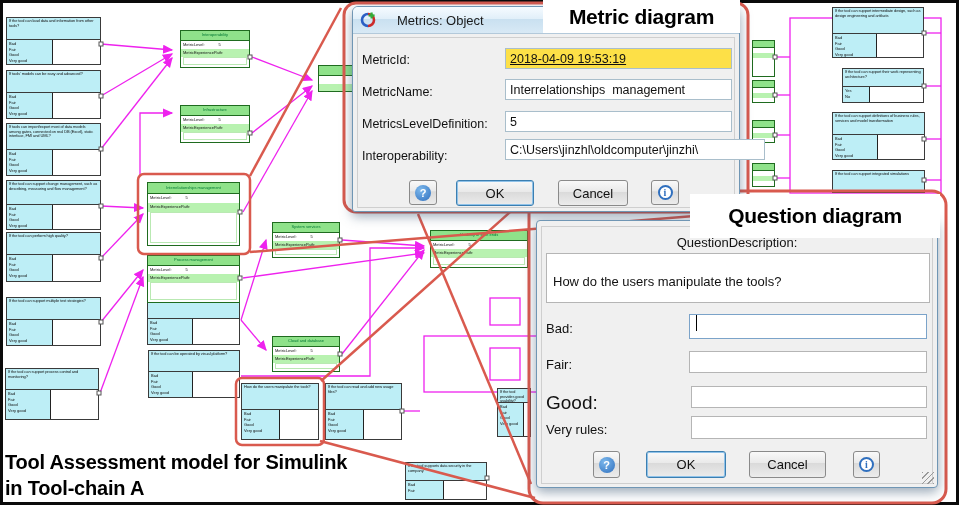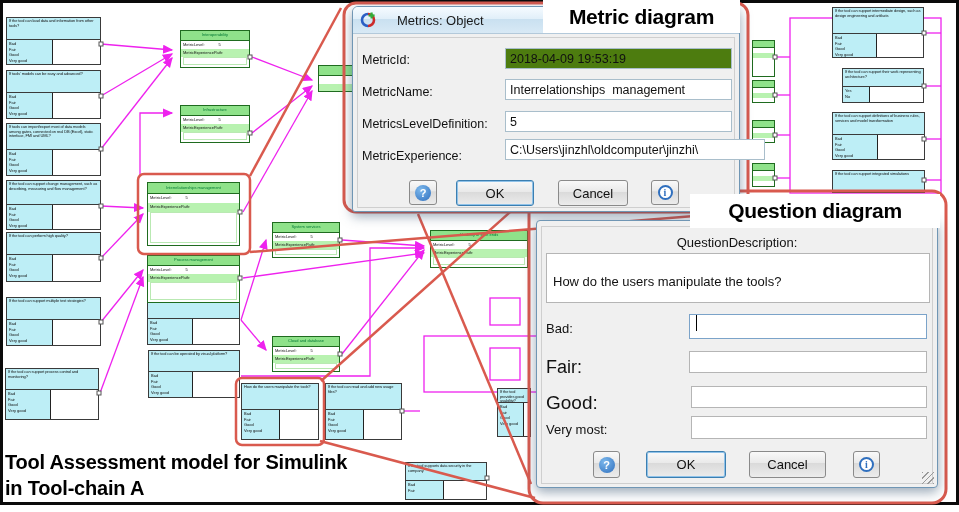--- a/index.html
+++ b/index.html
@@ -33,21 +33,21 @@
   .win{position:absolute;background:#f0f0f0;border:1px solid #7096b4;border-radius:6px 6px 3px 3px;
        box-shadow:0 4px 12px rgba(50,80,110,.5);box-sizing:border-box;}
   .titlebar{position:absolute;left:0;top:0;right:0;height:27px;border-radius:5px 5px 0 0;
             background:linear-gradient(#f6fbff,#e1eff9 45%,#c9e0f0 46%,#d8e9f5);
             border-bottom:1px solid #b3c9da;display:flex;align-items:center;padding-left:7px;box-sizing:border-box;}
   .titlebar .ttl{font-size:13px;color:#1b1b1b;margin-left:21px;}
   .panel{position:absolute;background:#f0f0f0;border:1px solid #cfcfcf;box-sizing:border-box;}
   .flabel{position:absolute;font-size:12.5px;color:#111;}
   .tfield{position:absolute;border:1px solid #a9becb;background:#fff;font-size:12.5px;color:#111;
           padding:0 4px;box-sizing:border-box;font-family:"Liberation Sans",sans-serif;}
-  .tfield.ro{background:#4d7c0f;}
+  .tfield.ro{background:#fde047;text-decoration:underline;}
   .btn{position:absolute;border:1px solid #8a8a8a;border-radius:3px;font-size:13px;color:#111;
        background:linear-gradient(#f9f9f9,#e9e9e9 45%,#dadada 46%,#ececec);
        display:flex;align-items:center;justify-content:center;box-sizing:border-box;cursor:default;}
   .btn.default{border:1px solid #3c7fb1;box-shadow:inset 0 0 0 1px #8fc2e9;text-align:right;}
   .glyph-q{width:16px;height:16px;border-radius:50%;background:radial-gradient(circle at 35% 30%,#7cb8ec,#2f6fbe);
            color:#fff;font-size:11px;font-weight:bold;display:flex;align-items:center;justify-content:center;}
   .glyph-i{width:15px;height:15px;border-radius:50%;background:#fff;border:2px solid #2f6fbe;color:#2f6fbe;
            font-size:10px;font-weight:bold;font-family:"Liberation Serif",serif;display:flex;align-items:center;justify-content:center;box-sizing:border-box;}
   .caret{display:inline-block;width:1px;height:16px;background:#000;margin-left:2px;vertical-align:middle;}
 
@@ -455,58 +455,58 @@
       </svg>
       <span class="ttl">Metrics: Object</span>
     </div>
     <div class="panel" style="left:4px;top:30px;width:378px;height:171px"></div>
     <div class="flabel" style="left:9px;top:46px">MetricId:</div>
     <input class="tfield ro" style="left: 152px; top: 41px; width: 227px; height: 21px;" value="2018-04-09 19:53:19">
     <div class="flabel" style="left:9px;top:78px">MetricName:</div>
     <input class="tfield" style="left: 152px; top: 72px; width: 227px; height: 21px;" value="Interrelationships  management">
     <div class="flabel" style="left:9px;top:110px">MetricsLevelDefinition:</div>
     <input class="tfield" style="left: 152px; top: 104px; width: 227px; height: 21px;" value="5">
-    <div class="flabel" style="left:9px;top:142px">MetricExperience:</div>
+    <div class="flabel" style="left:9px;top:142px">Interoperability:</div>
     <input class="tfield" style="left: 152px; top: 132px; width: 260px; height: 21px;" value="C:\Users\jinzhl\oldcomputer\jinzhi\">
     <div class="btn" style="left:56px;top:173px;width:28px;height:25px">
         <span class="glyph-q">?</span>
       </div>
     <div class="btn default" style="left:103px;top:173px;width:78px;height:26px">OK</div>
     <div class="btn" style="left:205px;top:173px;width:70px;height:26px">Cancel</div>
     <div class="btn" style="left:298px;top:173px;width:28px;height:25px">
         <span class="glyph-i">i</span>
       </div>
   </div>
   <div class="calloutlabel" style="left:543px;top:0;width:197px;height:33px;z-index:5">Metric diagram</div>
 
   <div class="win" style="left:536px;top:220px;width:402px;height:268px;border-radius:4px;z-index:4">
     <div class="panel" style="left:4px;top:5px;width:392px;height:258px"></div>
     <div class="flabel" style="left:0;top:14px;width:100%;text-align:center;font-size:13px">QuestionDescription:</div>
     <div class="tfield" style="left:9px;top:32px;width:384px;height:50px;border-color:#b5b5b5">
       <div style="position:absolute;left:6px;top:20px;font-size:13px">How do the users manipulate the tools?</div>
     </div>
     <div class="flabel" style="left:9px;top:100px;font-size:13px">Bad:</div>
     <div class="tfield" style="left:152px;top:93px;width:238px;height:25px;border-color:#7ba3c9"><span class="caret"></span></div>
-    <div class="flabel" style="left:9px;top:136px;font-size:18px">Fair:</div>
+    <div class="flabel" style="left:9px;top:136px;font-size:13px">Fair:</div>
     <input class="tfield" style="left: 152px; top: 130px; width: 238px; height: 22px; border-color: rgb(181, 181, 181);">
     <div class="flabel" style="left:9px;top:171px;font-size:19px">Good:</div>
     <input class="tfield" style="left: 154px; top: 165px; width: 236px; height: 22px; border-color: rgb(181, 181, 181);">
-    <div class="flabel" style="left:9px;top:201px;font-size:13px">Very most:</div>
+    <div class="flabel" style="left:9px;top:201px;font-size:13px">Very rules:</div>
     <input class="tfield" style="left: 154px; top: 195px; width: 236px; height: 23px; border-color: rgb(181, 181, 181);">
     <div class="btn" style="left:56px;top:230px;width:27px;height:27px">
         <span class="glyph-q">?</span>
       </div>
     <div class="btn default" style="left:109px;top:230px;width:80px;height:27px">OK</div>
     <div class="btn" style="left:212px;top:230px;width:77px;height:27px">Cancel</div>
     <div class="btn" style="left:316px;top:230px;width:27px;height:27px">
         <span class="glyph-i">i</span>
       </div>
     <div class="grip"></div>
   </div>
-  <div class="calloutlabel" style="left:690px;top:194px;width:250px;height:34px;z-index:5">Question diagram</div>
+  <div class="calloutlabel" style="left:690px;top:194px;width:250px;height:44px;z-index:5">Question diagram</div>
 
   <div class="bigtitle">
     <div>Tool Assessment model for Simulink</div>
     <div>in Tool-chain A</div>
   </div>
 
   <div id="frame"></div>
 </div>
 
 </body></html>

